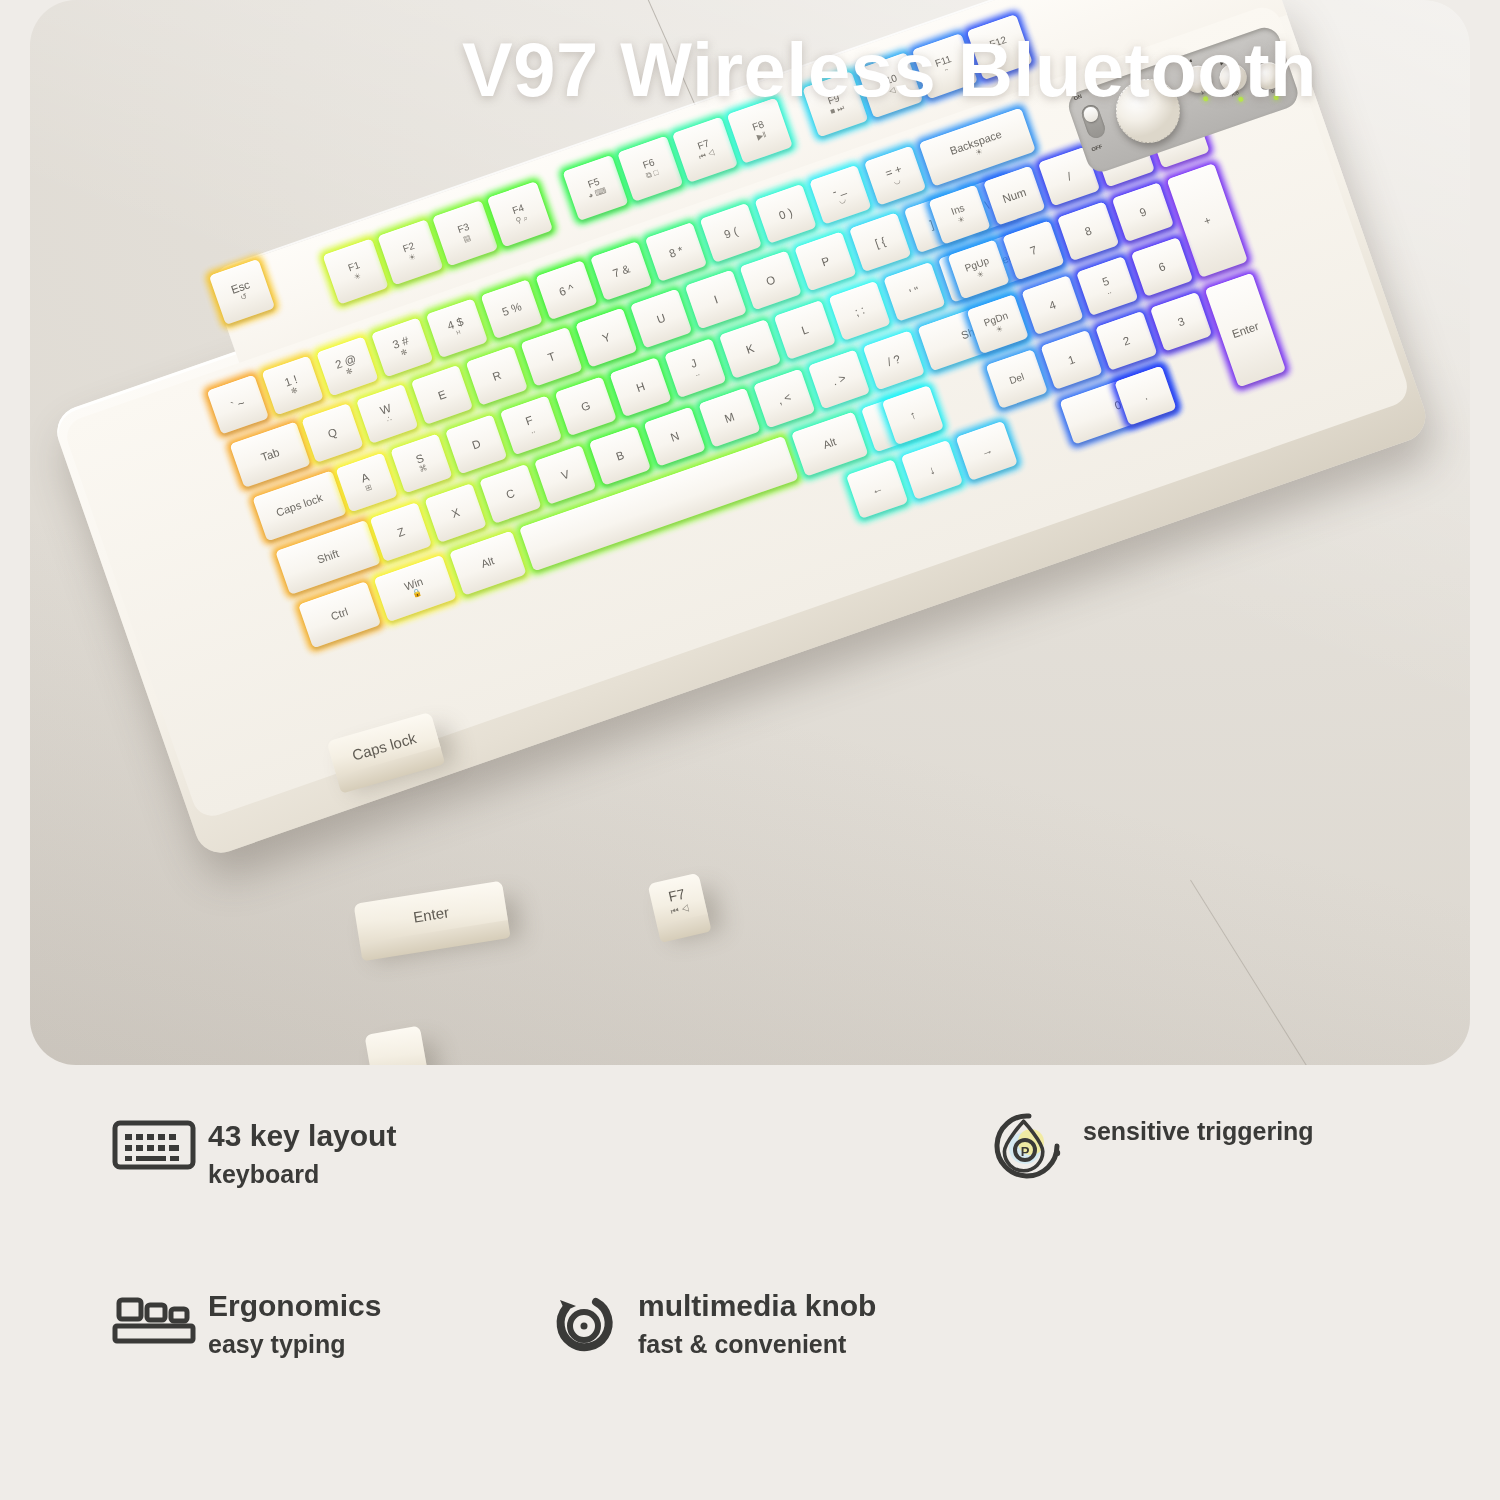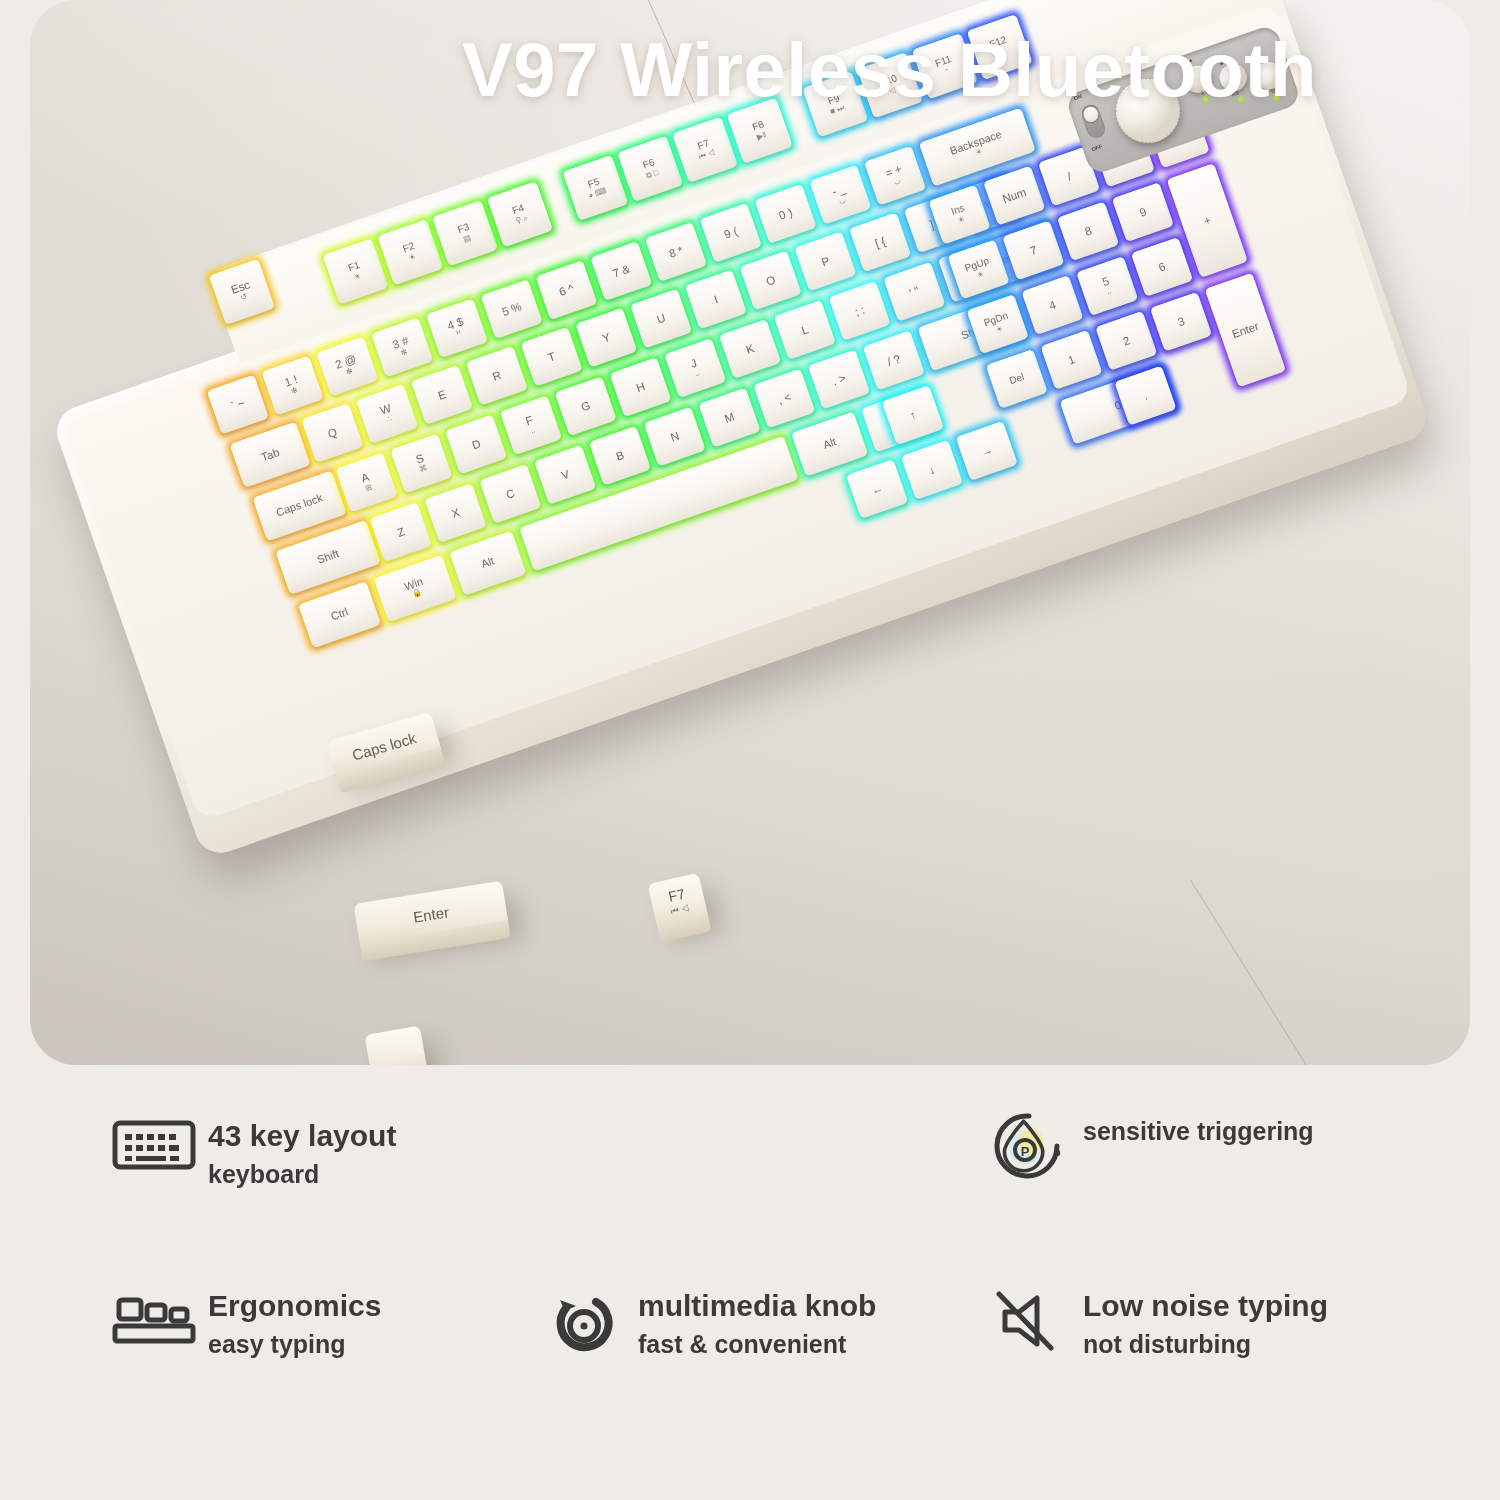--- a/index.html
+++ b/index.html
@@ -730,25 +730,13 @@
         <rect x="62" y="23" width="16" height="12" rx="3" fill="none" stroke="#3a3a38" stroke-width="5"></rect>
         <rect x="6" y="40" width="78" height="15" rx="2" fill="none" stroke="#3a3a38" stroke-width="5"></rect>
       </svg>
     </div>
     <div class="ftxt">
       <div class="fhead">Ergonomics</div>
       <div class="fsub">easy typing</div>
     </div>
   </div>
 
-  <div class="fcell" style="left:975px; top:208px;">
-    <div class="ficon">
-      <svg width="80" height="70" viewBox="0 0 80 70">
-        <path d="M16 26 L30 26 L48 12 L48 58 L30 44 L16 44 Z" fill="none" stroke="#3a3a38" stroke-width="5" stroke-linejoin="round"></path>
-        <line x1="10" y1="8" x2="62" y2="62" stroke="#3a3a38" stroke-width="5" stroke-linecap="round"></line>
-      </svg>
-    </div>
-    <div class="ftxt">
-      <div class="fhead">Low noise typing</div>
-      <div class="fsub">not disturbing</div>
-    </div>
-  </div>
 </div>
 
 </body></html>

